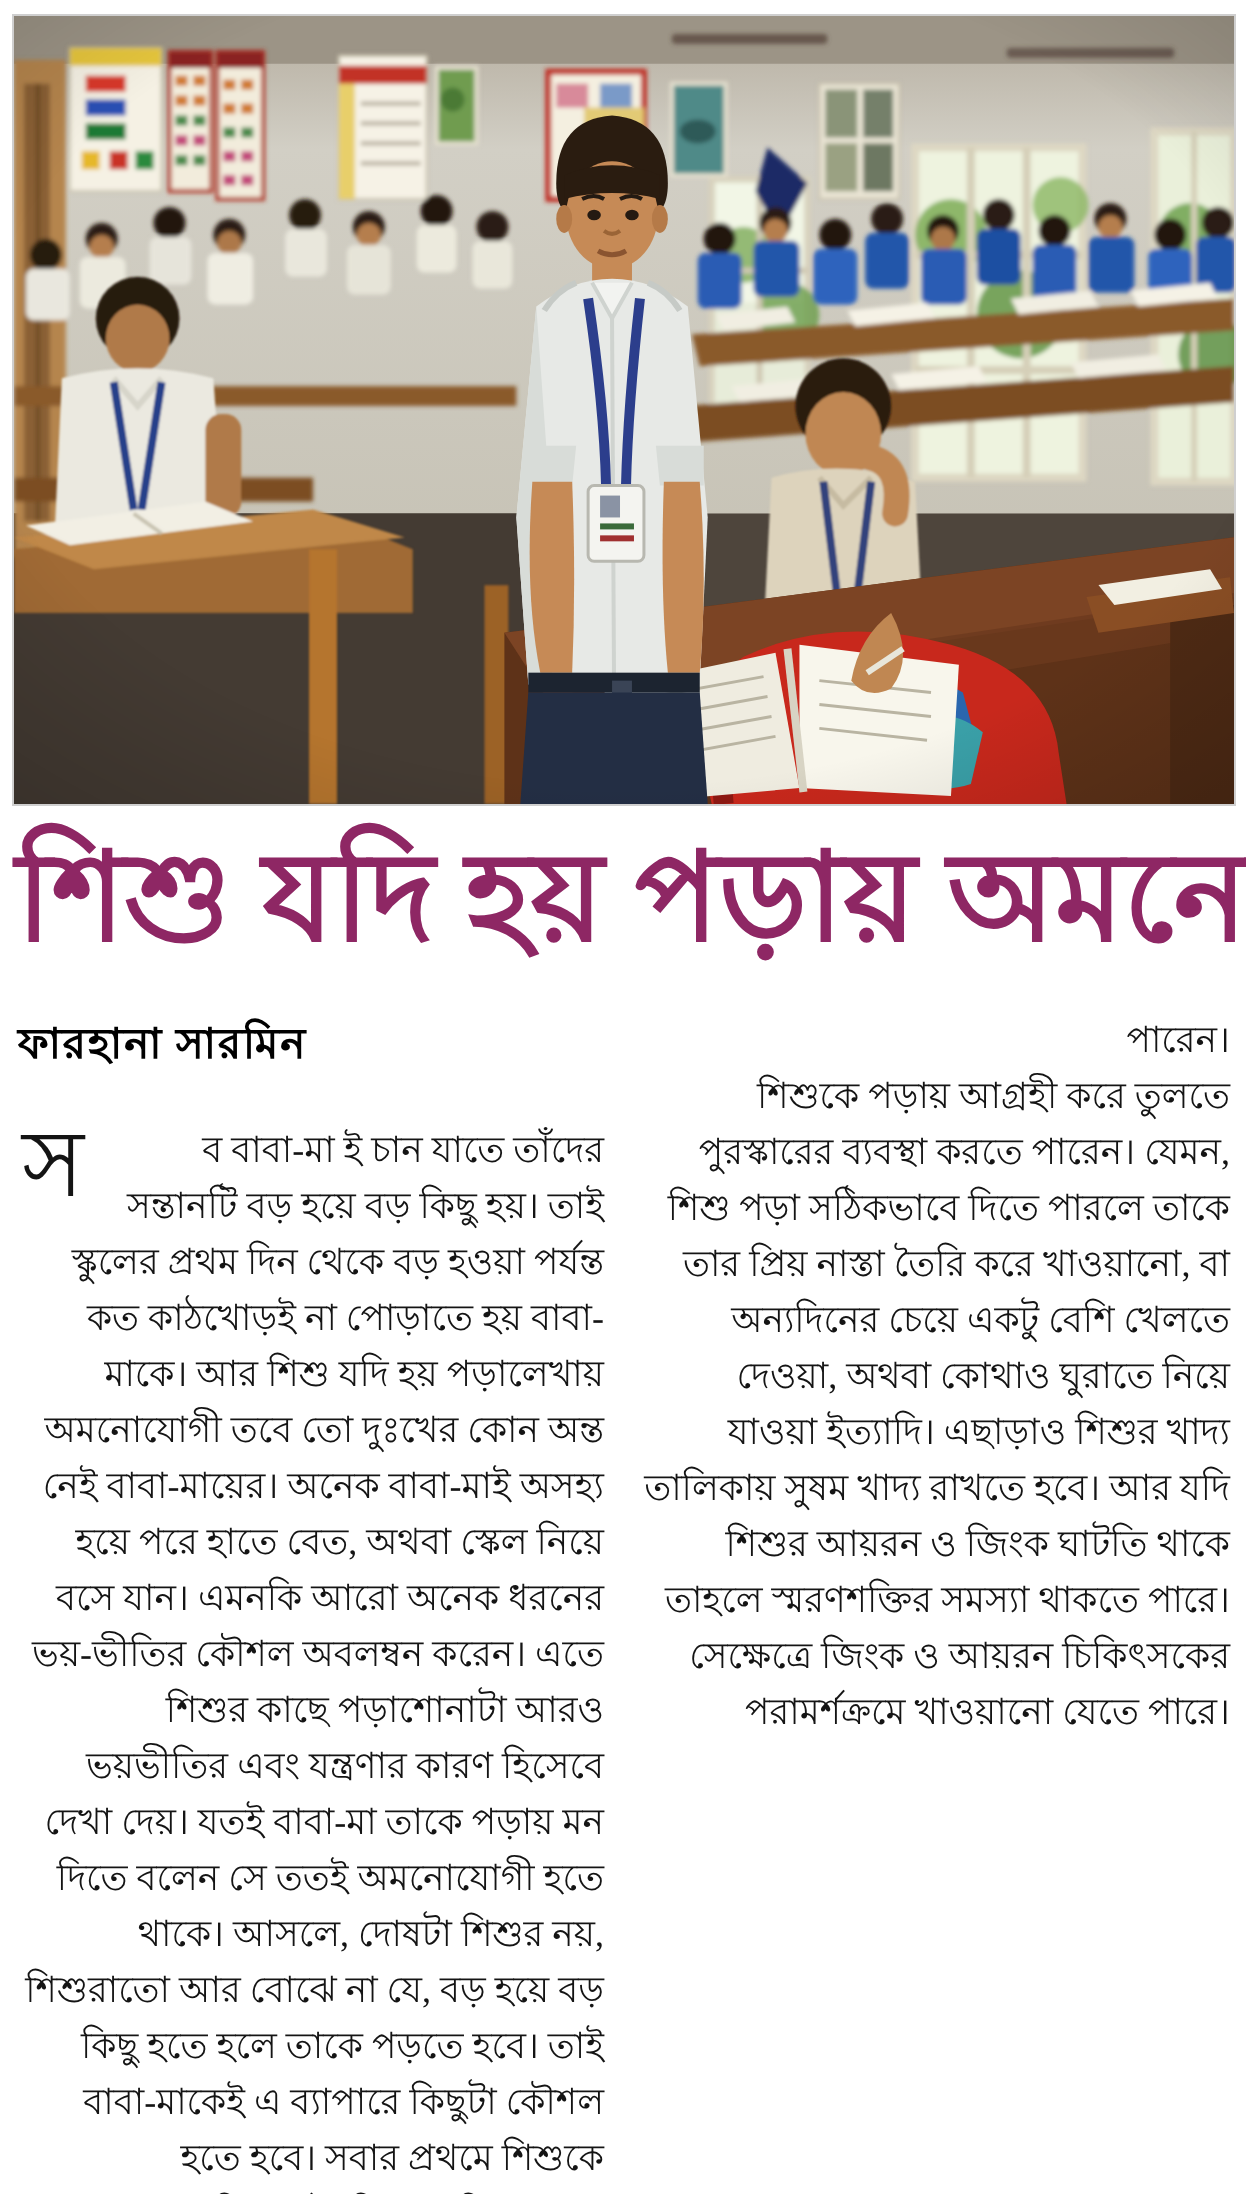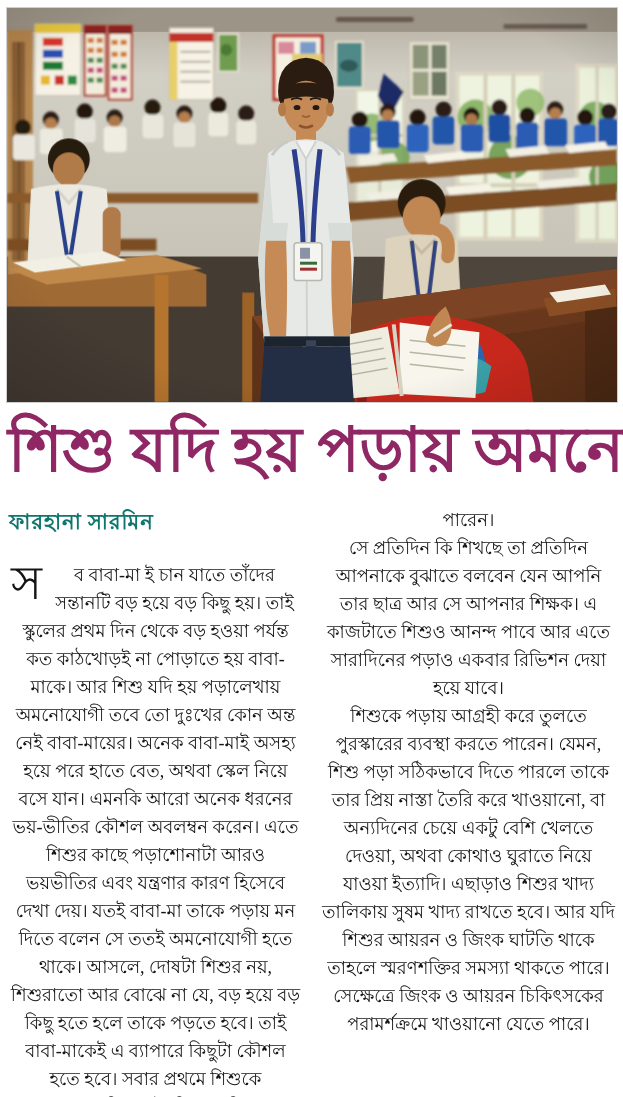--- a/index.html
+++ b/index.html
@@ -31,28 +31,28 @@
     font-family: "Liberation Serif", "DejaVu Serif", serif;
     text-align: right;
   }
 
   
   .columns { display: flex; gap: 20px; margin: 10px 3px 0 3px; }
   .col { flex: 1 1 0; min-width: 0; }
   .byline {
     font-size: 21px;
     font-weight: bold;
-    color: #0f766e;
+    color: #000000;
     margin-bottom: 20px;
     letter-spacing: 1px;
   }
   .col p {
     font-size: 18px;
     line-height: 28px;
-    text-align: center;
+    text-align: right;
     color: #141414;
   }
   .dropcap {
     float: left;
     font-size: 47px;
     line-height: 40px;
     padding: 2px 5px 0 2px;
     font-weight: 400;
   }
 </style>
@@ -389,18 +389,17 @@
 
   <h1 class="headline" style="color: rgb(142, 39, 100);">শিশু যদি হয় পড়ায় অমনোযোগী</h1>
 
   <div class="columns">
     <div class="col">
       <div class="byline">ফারহানা  সারমিন</div>
       <p><span class="dropcap">স</span><span>ব বাবা-মা ই চান যাতে তাঁদের সন্তানটি বড় হয়ে বড় কিছু হয়। তাই স্কুলের প্রথম দিন থেকে বড় হওয়া পর্যন্ত কত কাঠখোড়ই না পোড়াতে হয় বাবা-মাকে। আর শিশু যদি হয় পড়ালেখায় অমনোযোগী তবে তো দুঃখের কোন অন্ত নেই বাবা-মায়ের। অনেক বাবা-মাই অসহ্য হয়ে পরে হাতে বেত, অথবা স্কেল নিয়ে বসে যান। এমনকি আরো অনেক ধরনের ভয়-ভীতির কৌশল অবলম্বন করেন। এতে শিশুর কাছে পড়াশোনাটা আরও ভয়ভীতির এবং যন্ত্রণার কারণ হিসেবে দেখা দেয়। যতই বাবা-মা তাকে পড়ায় মন দিতে বলেন সে ততই অমনোযোগী হতে থাকে। আসলে, দোষটা শিশুর নয়, শিশুরাতো আর বোঝে না যে, বড় হয়ে বড় কিছু হতে হলে তাকে পড়তে হবে। তাই বাবা-মাকেই এ ব্যাপারে কিছুটা কৌশল হতে হবে। সবার প্রথমে শিশুকে পড়াশোনার পরিবেশ তৈরি করে দিতে হবে। অনেক সময় দেখা যায়, সন্তানকে  পড়ানোর সময় অভিভাবক পাশে মুঠোফোনে বা নোটপ্যাডে গেম্স খেলেন। এতে শিশুর মনোযোগে বিঘ্ন সৃষ্টি হয়, যা কোনভাবেই কাম্য নয়। তাই পড়ার সময় মনোযোগ নষ্ট করতে পারে এমন জিনিস দূরে রাখা বা সরিয়ে রাখা উচিত। পড়াটা শিশুর কাছে যাতে বোধগম্য হয় সেজন্যে গল্পের মাধ্যমে শিশুকে বোঝাতে</span></p>
     </div>
     <div class="col">
       <p>পারেন।</p>
-      <p>সে প্রতিদিন কি শিখছে তা প্রতিদিন আপনাকে বুঝাতে বলবেন যেন আপনি তার ছাত্র আর সে আপনার শিক্ষক। এ কাজটাতে শিশুও আনন্দ পাবে আর এতে সারাদিনের পড়াও একবার রিভিশন দেয়া হয়ে যাবে।</p>
       <p>শিশুকে পড়ায় আগ্রহী করে তুলতে পুরস্কারের ব্যবস্থা করতে পারেন। যেমন, শিশু পড়া সঠিকভাবে দিতে পারলে তাকে তার প্রিয় নাস্তা তৈরি করে খাওয়ানো, বা অন্যদিনের চেয়ে একটু বেশি খেলতে দেওয়া, অথবা কোথাও ঘুরাতে নিয়ে যাওয়া ইত্যাদি। এছাড়াও শিশুর খাদ্য তালিকায় সুষম খাদ্য রাখতে হবে। আর যদি শিশুর আয়রন ও জিংক ঘাটতি থাকে তাহলে স্মরণশক্তির সমস্যা থাকতে পারে। সেক্ষেত্রে জিংক ও আয়রন চিকিৎসকের পরামর্শক্রমে খাওয়ানো যেতে পারে।</p>
 
     </div>
   </div>
 </div>
 
 </body></html>

